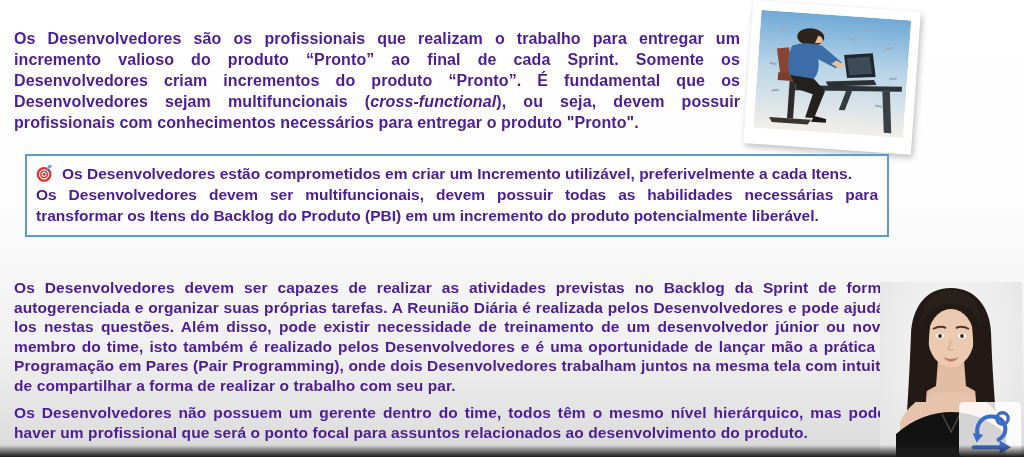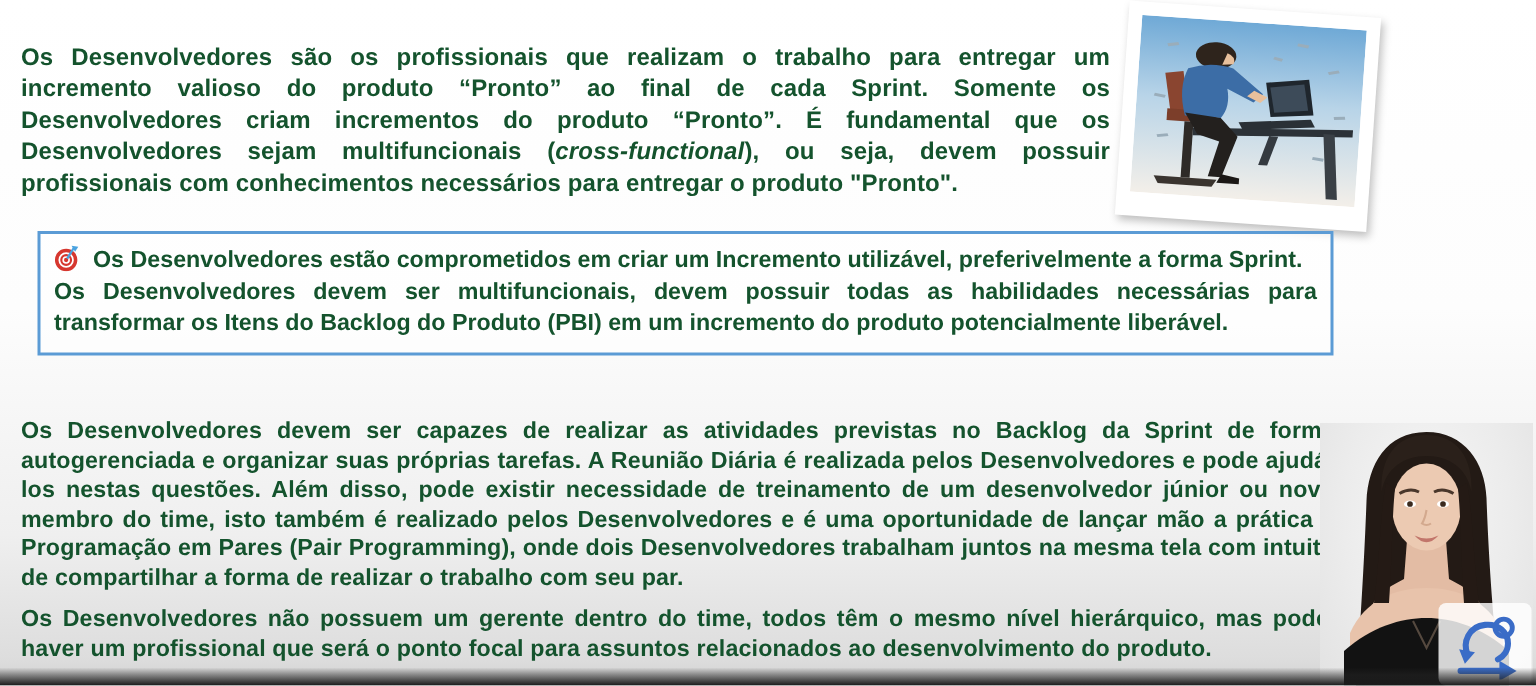--- a/index.html
+++ b/index.html
@@ -1,21 +1,21 @@
 <!DOCTYPE html>
 <html><head>
 <meta charset="utf-8">
 <style>
   html,body{margin:0;padding:0;}
   body{
     width:1024px;height:457px;position:relative;overflow:hidden;
     font-family:"Liberation Sans","DejaVu Sans",sans-serif;
     background:linear-gradient(180deg,#ffffff 0%,#fdfdfd 45%,#efefef 78%,#dddddd 96%,#d2d2d2 100%);
   }
-  .txt{color:#14532d;text-align:justify;}
+  .txt{color:#4c1d95;text-align:justify;}
   
   .p-intro{
     position:absolute;left:14px;top:28px;width:726px;
     font-size:16px;line-height:21px;font-weight:600;letter-spacing:.1px;
   }
   .p-intro .it{font-style:italic;}
   
   .polaroid{
     position:absolute;left:748px;top:6px;width:150px;height:118px;
     background:#ffffff;padding:9px 9px 16px 9px;
@@ -111,21 +111,21 @@
   </svg>
 </div>
 
 <div class="txt hl-box">
   <p><span class="target-ic"><svg viewBox="0 0 20 20">
       <circle cx="9" cy="11.5" r="7" fill="#ffffff" stroke="#d6372f" stroke-width="2.6"></circle>
       <circle cx="9" cy="11.5" r="3.6" fill="#ffffff" stroke="#d6372f" stroke-width="1.6"></circle>
       <circle cx="9" cy="11.5" r="1.6" fill="#d6372f"></circle>
       <line x1="14.6" y1="2.6" x2="9.8" y2="10.4" stroke="#4aa3e0" stroke-width="1.7"></line>
       <polygon points="13,1 18,1.6 15.6,5.4" fill="#4aa3e0"></polygon>
-    </svg></span><span>Os Desenvolvedores estão comprometidos em criar um Incremento utilizável, preferivelmente a forma Sprint.</span></p>
+    </svg></span><span>Os Desenvolvedores estão comprometidos em criar um Incremento utilizável, preferivelmente a cada Itens.</span></p>
   <p>Os Desenvolvedores devem ser multifuncionais, devem possuir todas as habilidades necessárias para transformar os Itens do Backlog do Produto (PBI) em um incremento do produto potencialmente liberável.</p>
 </div>
 
 <div class="txt p-body p-self">Os Desenvolvedores devem ser capazes de realizar as atividades previstas no Backlog da Sprint de forma autogerenciada e organizar suas próprias tarefas. A Reunião Diária é realizada pelos Desenvolvedores e pode ajudá-los nestas questões. Além disso, pode existir necessidade de treinamento de um desenvolvedor júnior ou novo membro do time, isto também é realizado pelos Desenvolvedores e é uma oportunidade de lançar mão a prática a Programação em Pares (Pair Programming), onde dois Desenvolvedores trabalham juntos na mesma tela com intuito de compartilhar a forma de realizar o trabalho com seu par.</div>
 
 <div class="txt p-body p-hier">Os Desenvolvedores não possuem um gerente dentro do time, todos têm o mesmo nível hierárquico, mas pode haver um profissional que será o ponto focal para assuntos relacionados ao desenvolvimento do produto.</div>
 
 <div class="webcam">
   <svg viewBox="0 0 142 175">
 

